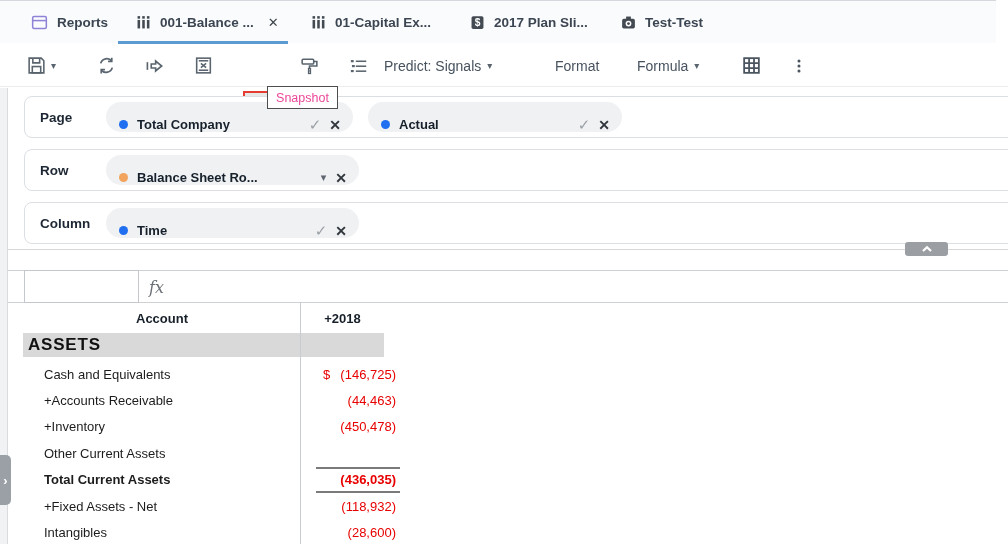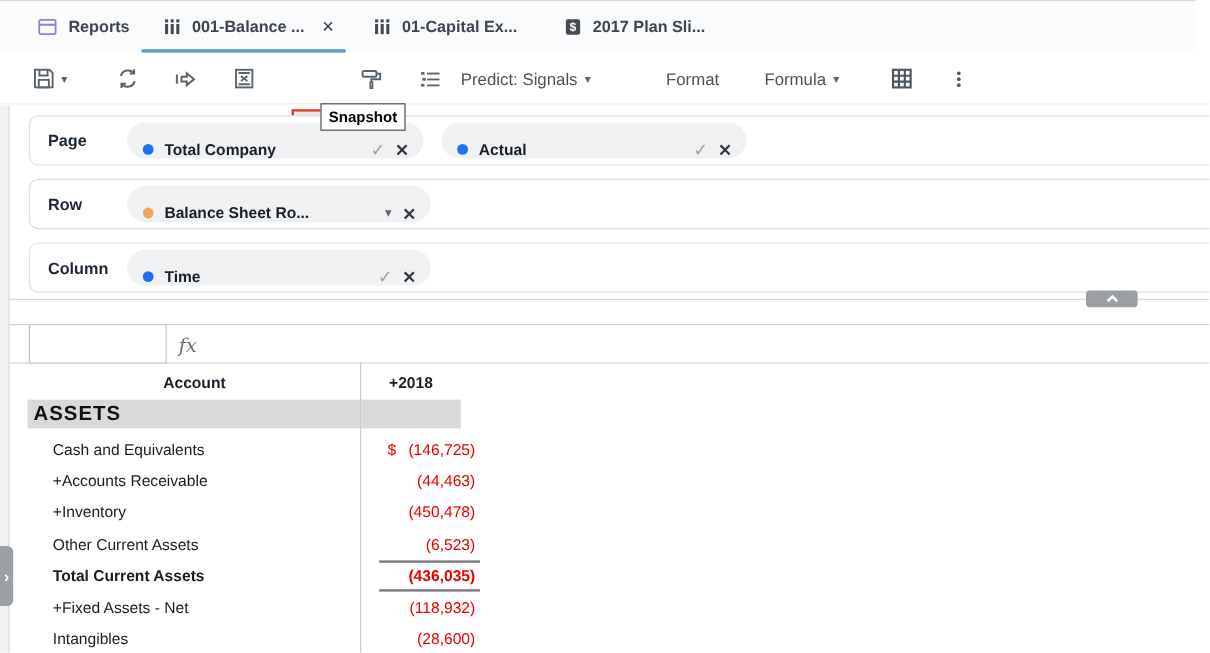--- a/index.html
+++ b/index.html
@@ -22,21 +22,21 @@
   .tbtn { position:absolute; top:0; height:43px; display:flex; align-items:center;
           justify-content:center; color:#59646e; }
   .ttext { position:absolute; top:0; height:43px; display:flex; align-items:center;
            font-size:14px; color:#47525e; gap:6px; white-space:nowrap; }
   .caret { font-size:10px; color:#5a646e; }
   .snapbox { left:243px; top:47px; width:37px; height:36px; background:#e7e7e7;
              border:2px solid #e53b30; display:flex; align-items:center; justify-content:center;
              color:#59646e; }
   .tooltip { left:267px; top:86px; width:71px; height:23px; background:#fff;
              border:1px solid #4d4d4d; z-index:60; display:flex; align-items:center;
-             justify-content:center; font-size:12.5px; color:#000000;font-weight:bold; }
+             justify-content:center; font-size:12.5px; color:#ec4899; }
 
   
   .leftrail { left:0; top:88px; width:8px; height:456px; background:#f1f2f3;
               border-right:1px solid #d9dbde; }
   .railhandle { left:0; top:455px; width:11px; height:50px; background:#9aa0a6;
                 border-radius:0 5px 5px 0; color:#fff; display:flex; align-items:center;
                 justify-content:center; font-size:13px; font-weight:bold; z-index:5; }
 
   
   .fpanel { left:24px; width:1000px; height:42px; background:#fff;
@@ -137,20 +137,31 @@
   <div class="abs tab" style="left:469px;top:0;">
     <span class="ticon">
       <svg width="17" height="17" viewBox="0 0 20 20">
         <rect x="3" y="2.5" width="14" height="15" rx="2" fill="#434a52"></rect>
         <text x="10" y="14" font-size="12" font-weight="bold" fill="#fff" text-anchor="middle" font-family="Liberation Sans, sans-serif">$</text>
       </svg>
     </span>
     <span class="tab-label">2017 Plan Sli...</span>
   </div>
 
+  <div class="abs tab" style="left:620px;top:0;">
+    <span class="ticon">
+      <svg width="17" height="17" viewBox="0 0 20 20">
+        <rect x="7.2" y="3" width="5.6" height="3.5" fill="#434a52"></rect>
+        <rect x="2.5" y="5.5" width="15" height="11.5" rx="2" fill="#434a52"></rect>
+        <circle cx="10" cy="11.3" r="3.4" fill="#fff"></circle>
+          <circle cx="10" cy="11.3" r="1.7" fill="#434a52"></circle>
+      </svg>
+    </span>
+    <span class="tab-label">Test-Test</span>
+  </div>
 </div>
 
 <div class="abs toolbar">
   <div class="tbtn" style="left:20px;width:42px;">
     <span>
       <svg width="21" height="21" viewBox="0 0 20 20" fill="none" stroke="#59646e" stroke-width="1.5">
         <path d="M3 3 H14.5 L17 5.5 V17 H3 Z"></path>
           <path d="M6.5 3 V7.5 H13 V3"></path>
           <rect x="6" y="11" width="8" height="6"></rect>
       </svg>
@@ -326,23 +337,20 @@
     </span>
   </div>
   <div class="grow">
     <span class="rlabel">+Inventory</span>
     <span class="vcell">
       <span class="num">(450,478)</span>
     </span>
   </div>
   <div class="grow">
     <span class="rlabel">Other Current Assets</span>
-    <span class="vcell">
-      <span class="num">(6,523)</span>
-    </span>
   </div>
   <div class="grow total">
     <span class="rlabel">Total Current Assets</span>
     <span class="vcell">
       <span class="num">(436,035)</span>
     </span>
   </div>
   <div class="grow">
     <span class="rlabel">+Fixed Assets - Net</span>
     <span class="vcell">

